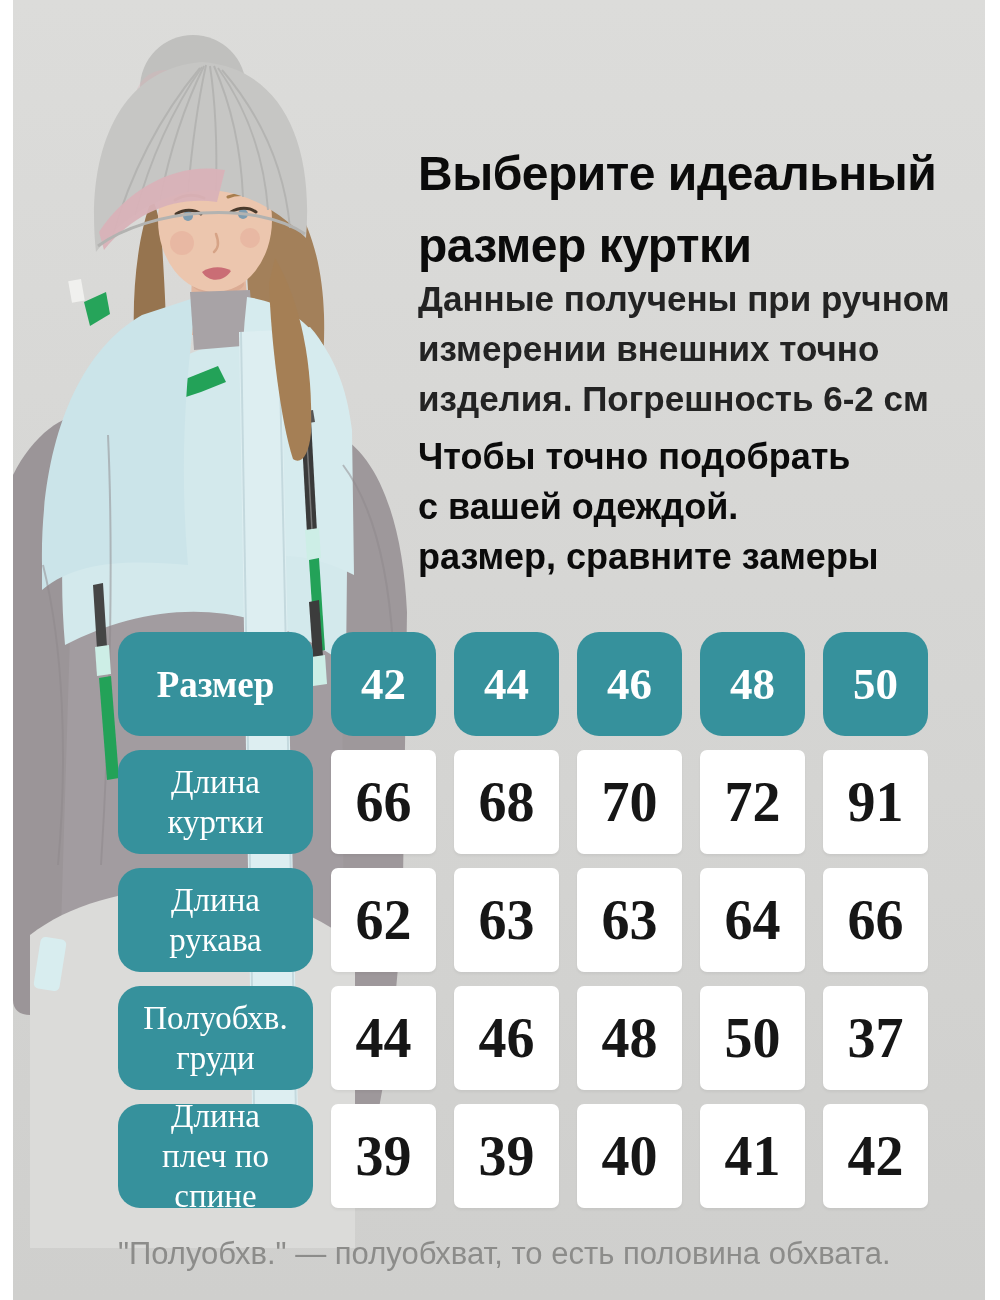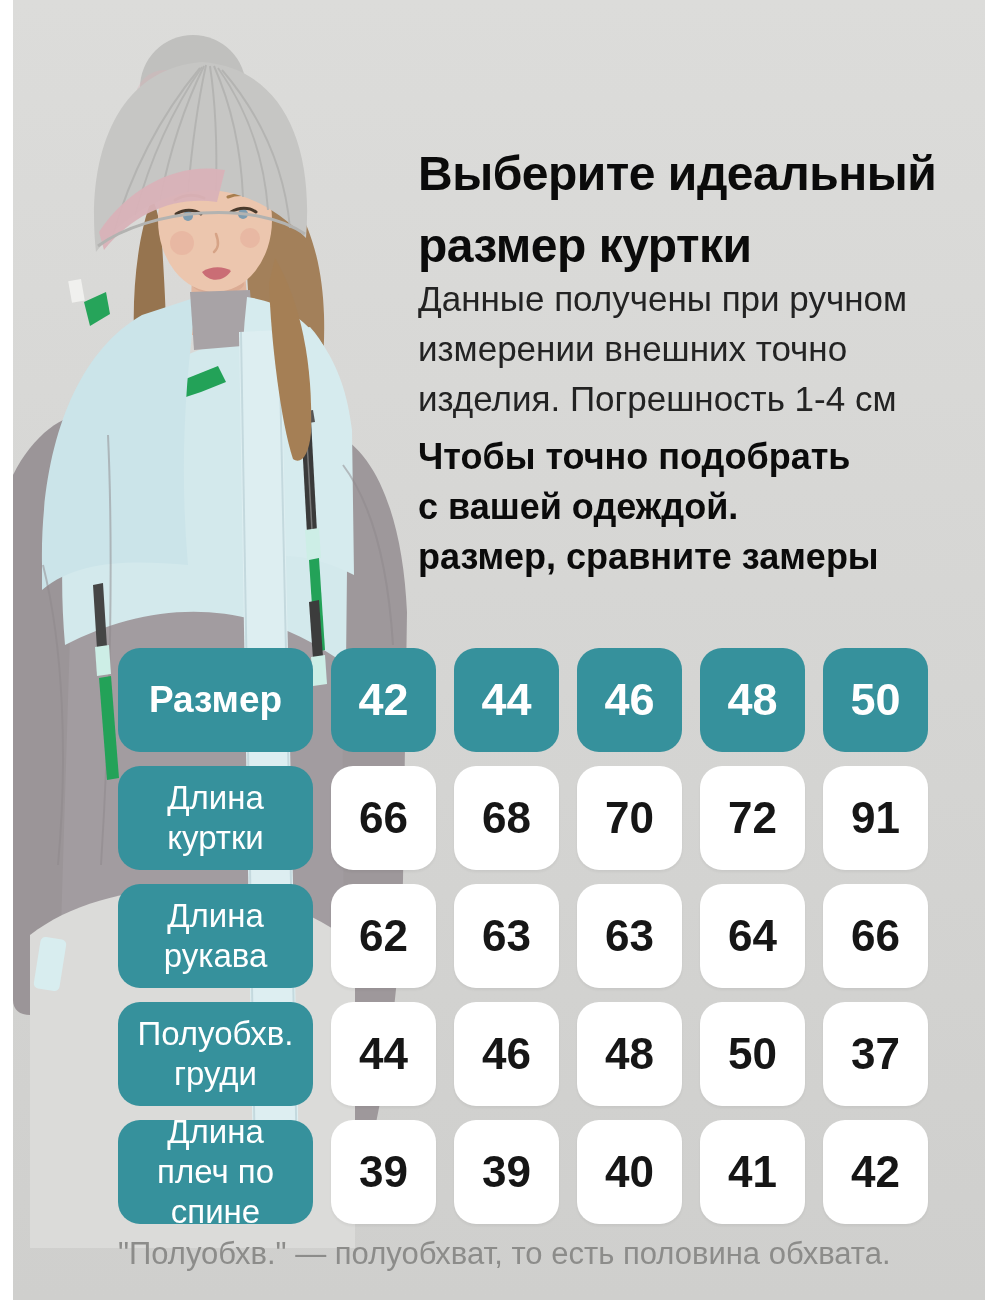--- a/index.html
+++ b/index.html
@@ -16,43 +16,43 @@
   .side-strip.left{left:0;width:13px;}
   .side-strip.right{right:0;width:15px;}
   svg.photo{position:absolute;left:0;top:0;z-index:1;}
   .text-layer{position:absolute;left:0;top:0;width:1000px;height:1300px;z-index:10;margin-left:28px;}
   .title{
     position:absolute;left:390px;top:138px;width:580px;
     font-size:48px;line-height:72px;font-weight:bold;color:#0b0b0b;letter-spacing:-0.5px;
   }
   .desc{
     position:absolute;left:390px;top:274px;width:580px;
-    font-size:35px;line-height:50px;font-weight:normal;color:#232323;
+    font-size:35px;line-height:50px;font-weight:bold;color:#232323;
   }
   .emph{
     position:absolute;left:390px;top:432px;width:580px;
     font-size:36px;line-height:50px;font-weight:bold;color:#0b0b0b;
   }
   .size-table{
-    position:absolute;left:90px;top:648px;
+    position:absolute;left:90px;top:632px;
     display:grid;
     grid-template-columns:195px 105px 105px 105px 105px 105px;
     grid-auto-rows:104px;
-    column-gap:18px;row-gap:14px;
+    column-gap:18px;row-gap:14px;font-family:Liberation Serif, serif;
   }
   .cell{
     border-radius:22px;display:flex;align-items:center;justify-content:center;
     text-align:center;
   }
   .cell.teal{background:#36919c;color:#ffffff;}
   .cell.white{background:#ffffff;color:#161616;box-shadow:0 2px 3px rgba(0,0,0,0.05);}
   .cell.th-label{font-size:37px;font-weight:bold;}
   .cell.th-size{font-size:45px;font-weight:bold;}
   .cell.row-label{font-size:33px;line-height:40px;font-weight:500;padding:0 22px;}
-  .cell.value{font-size:44px;font-weight:600;}
+  .cell.value{font-size:56px;font-weight:600;border-radius:7px;}
   .footnote{
     position:absolute;left:90px;top:1236px;width:830px;
     font-size:31px;color:#8c8c8a;font-weight:normal;
   }
 </style>
 </head>
 <body>
 
 <div class="page">
   <div class="canvas"></div>
@@ -142,21 +142,21 @@
 
   <div class="text-layer">
     <div class="title">
       <div>Выберите идеальный</div>
       <div>размер куртки</div>
     </div>
 
     <div class="desc">
       <div>Данные получены при ручном</div>
       <div>измерении внешних точно</div>
-      <div>изделия. Погрешность 1-4 см</div>
+      <div>изделия. Погрешность 6-2 см</div>
     </div>
 
     <div class="emph">
       <div>Чтобы точно подобрать</div>
       <div>с вашей одеждой.</div>
       <div>размер, сравните замеры</div>
     </div>
 
     <div class="size-table">
 

